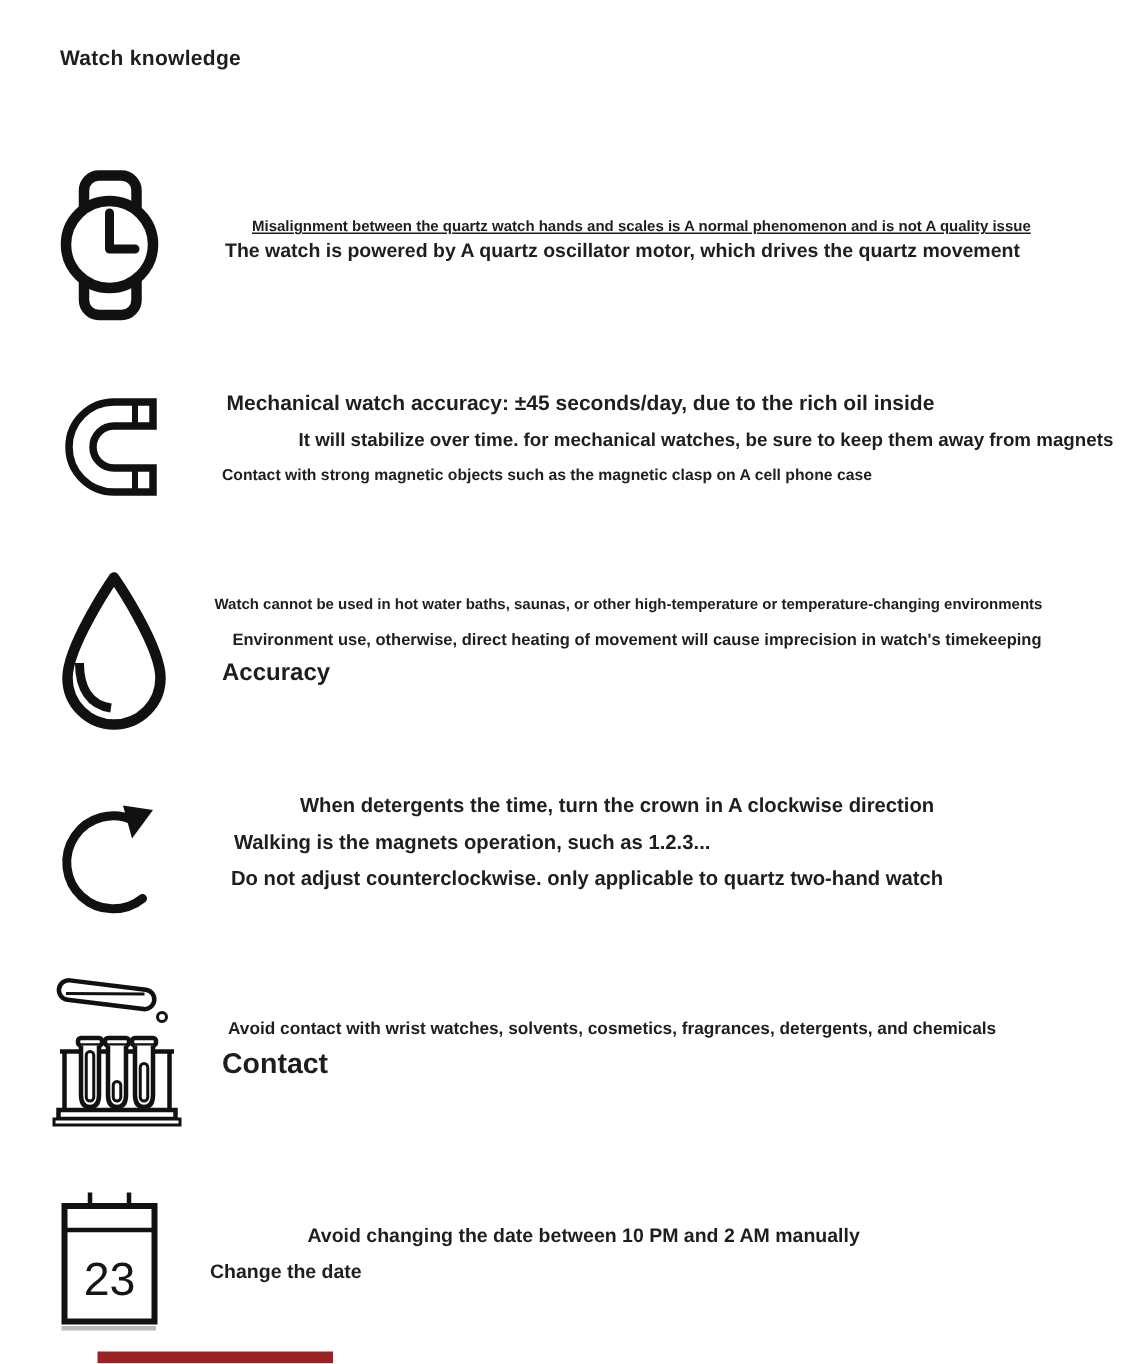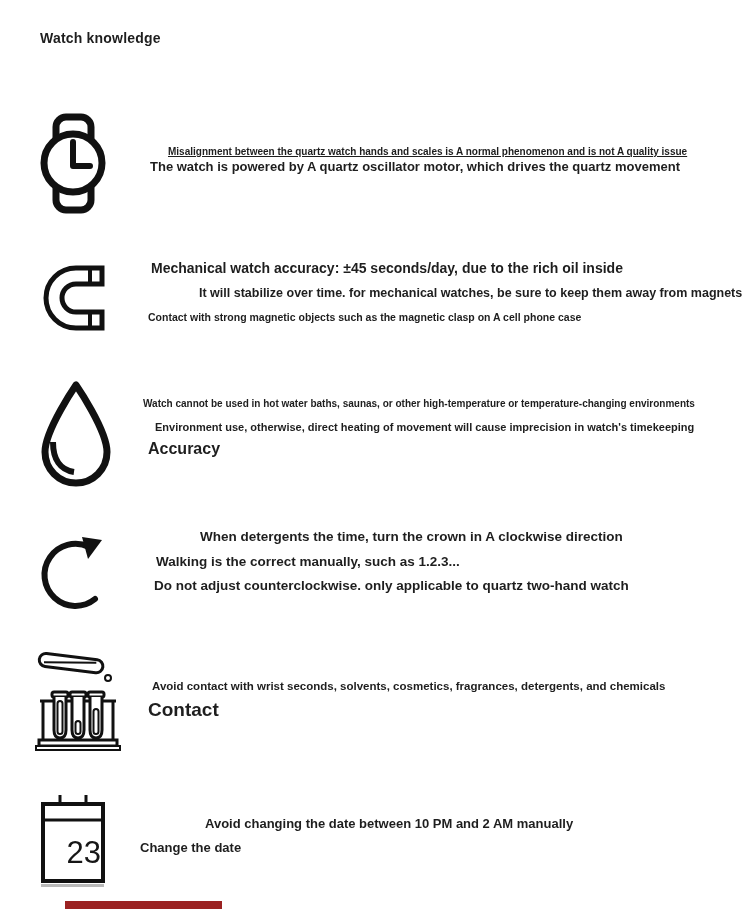--- a/index.html
+++ b/index.html
@@ -25,21 +25,21 @@
   .s6l1{left:205px;top:817px;font-size:13px;}
   .s6l2{left:140px;top:841px;font-size:13px;}
   .icon{position:absolute;display:block;}
   .icon-watch{left:40px;top:113px;}
   .icon-magnet{left:38px;top:263px;}
   .icon-drop{left:38px;top:379px;}
   .icon-arrow{left:36px;top:527px;}
   .icon-tubes{left:34px;top:648px;}
   .icon-calendar{left:40px;top:793px;}
   .calendar-day{
-    position:absolute;left:45px;top:835px;width:56px;text-align:right;
+    position:absolute;left:45px;top:835px;width:56px;text-align:center;
     font-size:31px;font-weight:400;color:#161616;
   }
   .calendar-shadow{position:absolute;left:41px;top:884px;width:63px;height:3px;background:#b9b9b9;}
   .bottom-bar{position:absolute;left:65px;top:901px;width:157px;height:8px;background:#9b2222;}
 </style>
 </head>
 <body>
 
 <div class="page">
 
@@ -75,21 +75,21 @@
   <div class="line s3l2">Environment use, otherwise, direct heating of movement will cause imprecision in watch's timekeeping</div>
   <div class="line s3l3">Accuracy</div>
 
   <span class="icon icon-arrow">
     <svg width="84" height="88" viewBox="0 0 84 88" xmlns="http://www.w3.org/2000/svg">
       <path d="M59 72 A31 31 0 1 1 53 20" fill="none" stroke="#111" stroke-width="6" stroke-linecap="round"></path>
       <polygon points="66,13 46,10 52,32" fill="#111"></polygon>
     </svg>
   </span>
   <div class="line s4l1">When detergents the time, turn the crown in A clockwise direction</div>
-  <div class="line s4l2">Walking is the correct manually, such as 1.2.3...</div>
+  <div class="line s4l2">Walking is the magnets operation, such as 1.2.3...</div>
   <div class="line s4l3">Do not adjust counterclockwise. only applicable to quartz two-hand watch</div>
 
   <span class="icon icon-tubes">
     <svg width="88" height="104" viewBox="0 0 88 104" xmlns="http://www.w3.org/2000/svg">
       <g transform="rotate(7 40 16)">
         <rect x="5" y="9" width="64" height="13" rx="6.5" fill="#fff" stroke="#111" stroke-width="3"></rect>
         <line x1="10" y1="18" x2="62" y2="12" stroke="#111" stroke-width="2"></line>
       </g>
       <circle cx="74" cy="30" r="3" fill="#fff" stroke="#111" stroke-width="2"></circle>
       <line x1="6" y1="53" x2="82" y2="53" stroke="#111" stroke-width="3"></line>
@@ -101,21 +101,21 @@
       <path d="M20 49 V82 Q20 90 26 90 Q32 90 32 82 V49" fill="#fff" stroke="#111" stroke-width="3"></path>
       <path d="M38 49 V82 Q38 90 44 90 Q50 90 50 82 V49" fill="#fff" stroke="#111" stroke-width="3"></path>
       <path d="M56 49 V82 Q56 90 62 90 Q68 90 68 82 V49" fill="#fff" stroke="#111" stroke-width="3"></path>
       <rect x="23.5" y="53" width="5" height="33" rx="2.5" fill="#fff" stroke="#111" stroke-width="2"></rect>
       <rect x="41.5" y="73" width="5" height="13" rx="2.5" fill="#fff" stroke="#111" stroke-width="2"></rect>
       <rect x="59.5" y="61" width="5" height="25" rx="2.5" fill="#fff" stroke="#111" stroke-width="2"></rect>
       <rect x="5" y="92" width="78" height="6" fill="#fff" stroke="#111" stroke-width="3"></rect>
       <rect x="2" y="98" width="84" height="4" fill="#fff" stroke="#111" stroke-width="2"></rect>
     </svg>
   </span>
-  <div class="line s5l1">Avoid contact with wrist seconds, solvents, cosmetics, fragrances, detergents, and chemicals</div>
+  <div class="line s5l1">Avoid contact with wrist watches, solvents, cosmetics, fragrances, detergents, and chemicals</div>
   <div class="line s5l2">Contact</div>
 
   <span class="icon icon-calendar">
     <svg width="66" height="93" viewBox="0 0 66 93" xmlns="http://www.w3.org/2000/svg">
       <line x1="20" y1="2" x2="20" y2="18" stroke="#111" stroke-width="3"></line>
       <line x1="46" y1="2" x2="46" y2="18" stroke="#111" stroke-width="3"></line>
       <rect x="3" y="11" width="60" height="77" fill="#fff" stroke="#111" stroke-width="4"></rect>
       <line x1="3" y1="27" x2="63" y2="27" stroke="#111" stroke-width="3"></line>
     </svg>
   </span>

